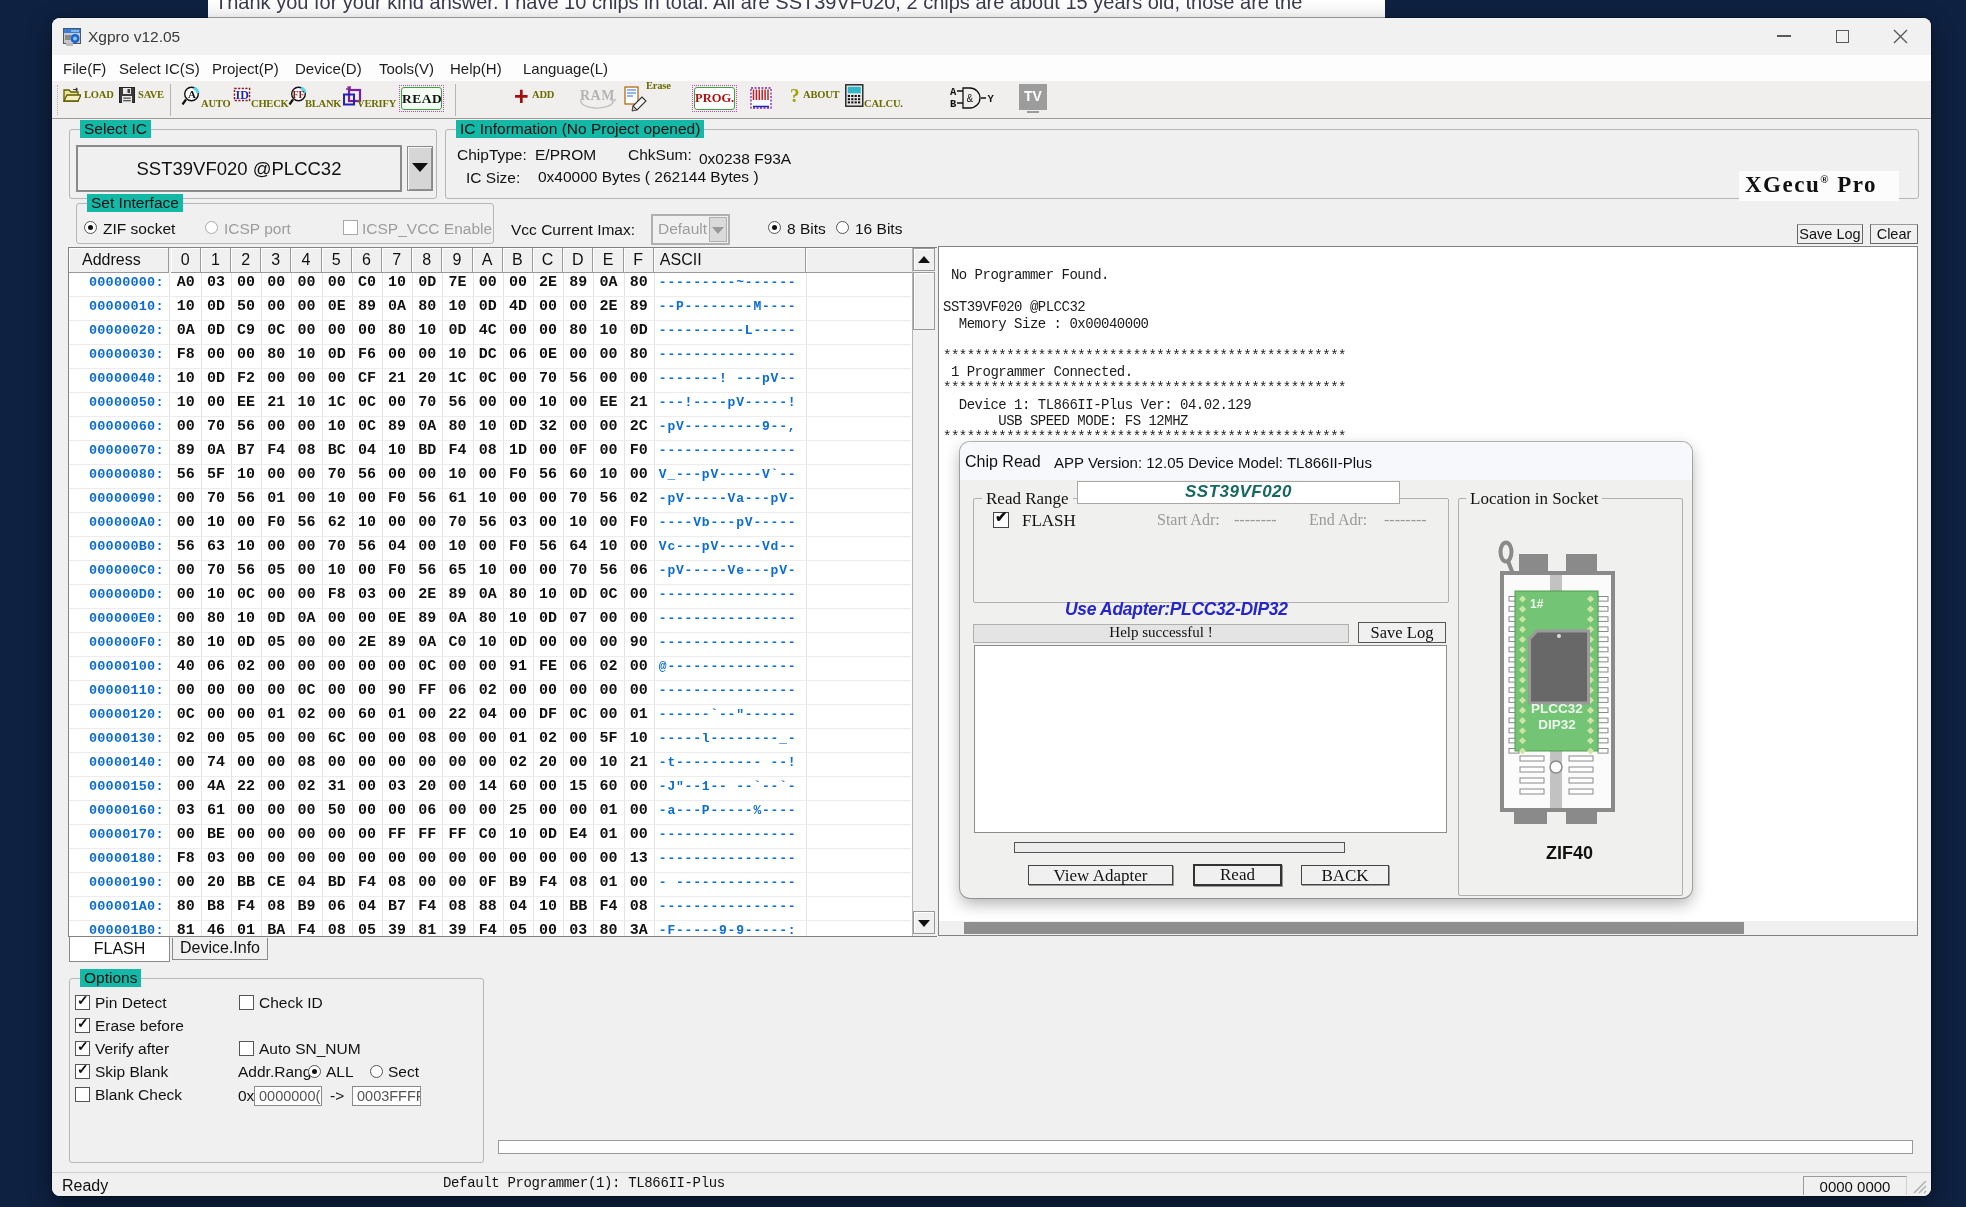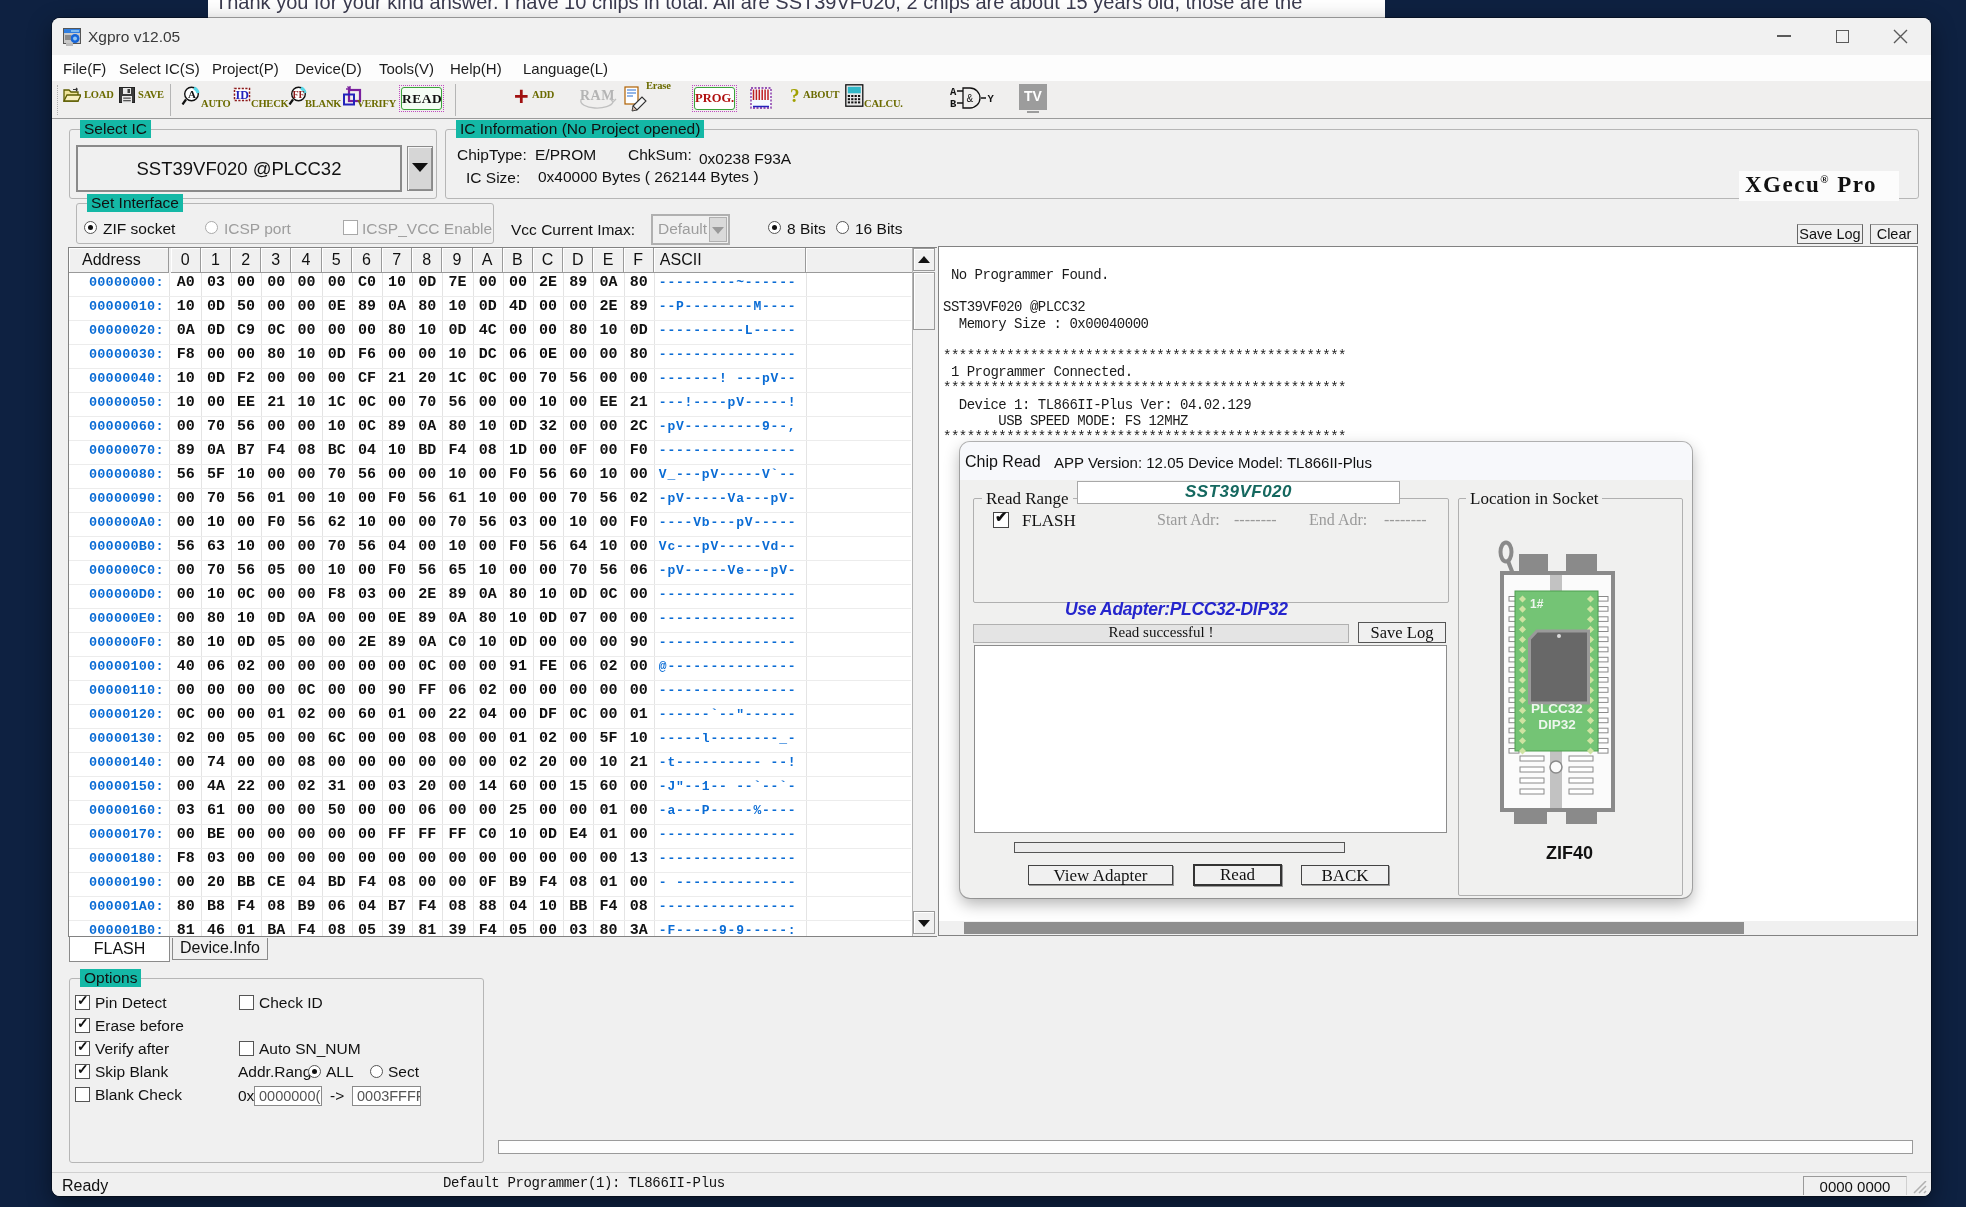--- a/index.html
+++ b/index.html
@@ -923,21 +923,21 @@
 <div class="abs" style="left:117px;top:40px;width:323px;text-align:center;font-size:17px;font-weight:bold;font-style:italic;color:#15685f;letter-spacing:0.5px;">SST39VF020</div>
 <div class="abs" style="left:33px;top:70px;width:16px;height:16px;background:#fff;border:1.5px solid #444;box-sizing:border-box;"></div>
 <div class="abs" style="left:35px;top:66px;font-size:15px;font-weight:bold;color:#111;">✔</div>
 <div class="abs ser" style="left:62px;top:69px;font-size:17px;color:#111;">FLASH</div>
 <div class="abs ser" style="left:197px;top:69px;font-size:16px;color:#9a9a9a;">Start Adr:</div>
 <div class="abs ser" style="left:274px;top:69px;font-size:16px;color:#9a9a9a;">--------</div>
 <div class="abs ser" style="left:349px;top:69px;font-size:16px;color:#9a9a9a;">End Adr:</div>
 <div class="abs ser" style="left:424px;top:69px;font-size:16px;color:#9a9a9a;">--------</div>
 <div class="abs" style="left:105px;top:157px;font-size:17.5px;font-weight:bold;font-style:italic;color:#2525cd;letter-spacing:-0.3px;">Use Adapter:PLCC32-DIP32</div>
 <div class="abs" style="left:13px;top:182px;width:376px;height:19px;background:#e4e4e4;border:1px solid #b0b0b0;box-sizing:border-box;"></div>
-<div class="abs ser" style="left:13px;top:182px;width:376px;text-align:center;font-size:15px;color:#111;">Read successful !</div>
+<div class="abs ser" style="left:13px;top:182px;width:376px;text-align:center;font-size:15px;color:#111;">Help successful !</div>
 <div class="abs ser" style="left:398px;top:180px;width:88px;height:21px;background:#f0f0f0;border:1px solid #555;text-align:center;font-size:16.5px;color:#111;line-height:20px;box-sizing:border-box;">Save Log</div>
 <div class="abs" style="left:14px;top:203px;width:473px;height:188px;background:#fff;border:1px solid #8c8c8c;box-sizing:border-box;"></div>
 <div class="abs" style="left:54px;top:400px;width:331px;height:11px;background:#ececec;border:1px solid #555;box-sizing:border-box;"></div>
 <div class="abs ser" style="left:68px;top:423px;width:145px;height:20px;background:#f0f0f0;border:1px solid #444;box-shadow:1px 1px 0 #999;text-align:center;font-size:17px;color:#111;line-height:19px;box-sizing:border-box;">View Adapter</div>
 <div class="abs ser" style="left:233px;top:422px;width:89px;height:22px;background:#f0f0f0;border:2px solid #333;box-shadow:1px 1px 0 #999;text-align:center;font-size:17px;color:#111;line-height:18px;box-sizing:border-box;">Read</div>
 <div class="abs ser" style="left:341px;top:423px;width:88px;height:20px;background:#f0f0f0;border:1px solid #444;box-shadow:1px 1px 0 #999;text-align:center;font-size:17px;color:#111;line-height:19px;box-sizing:border-box;">BACK</div>
 <div class="abs" style="left:498px;top:56px;width:223px;height:396px;border:1px solid #b0b0b0;border-radius:2px;"></div>
 <div class="abs ser" style="left:506px;top:47px;background:#f0f0ef;padding:0 4px;font-size:17px;color:#111;">Location in Socket</div>
 <svg class="abs" style="left:498px;top:85px;" width="223" height="330" viewBox="0 0 223 330">
         <ellipse cx="48" cy="25" rx="5.5" ry="9.5" fill="none" stroke="#8a8a8a" stroke-width="4"></ellipse>

